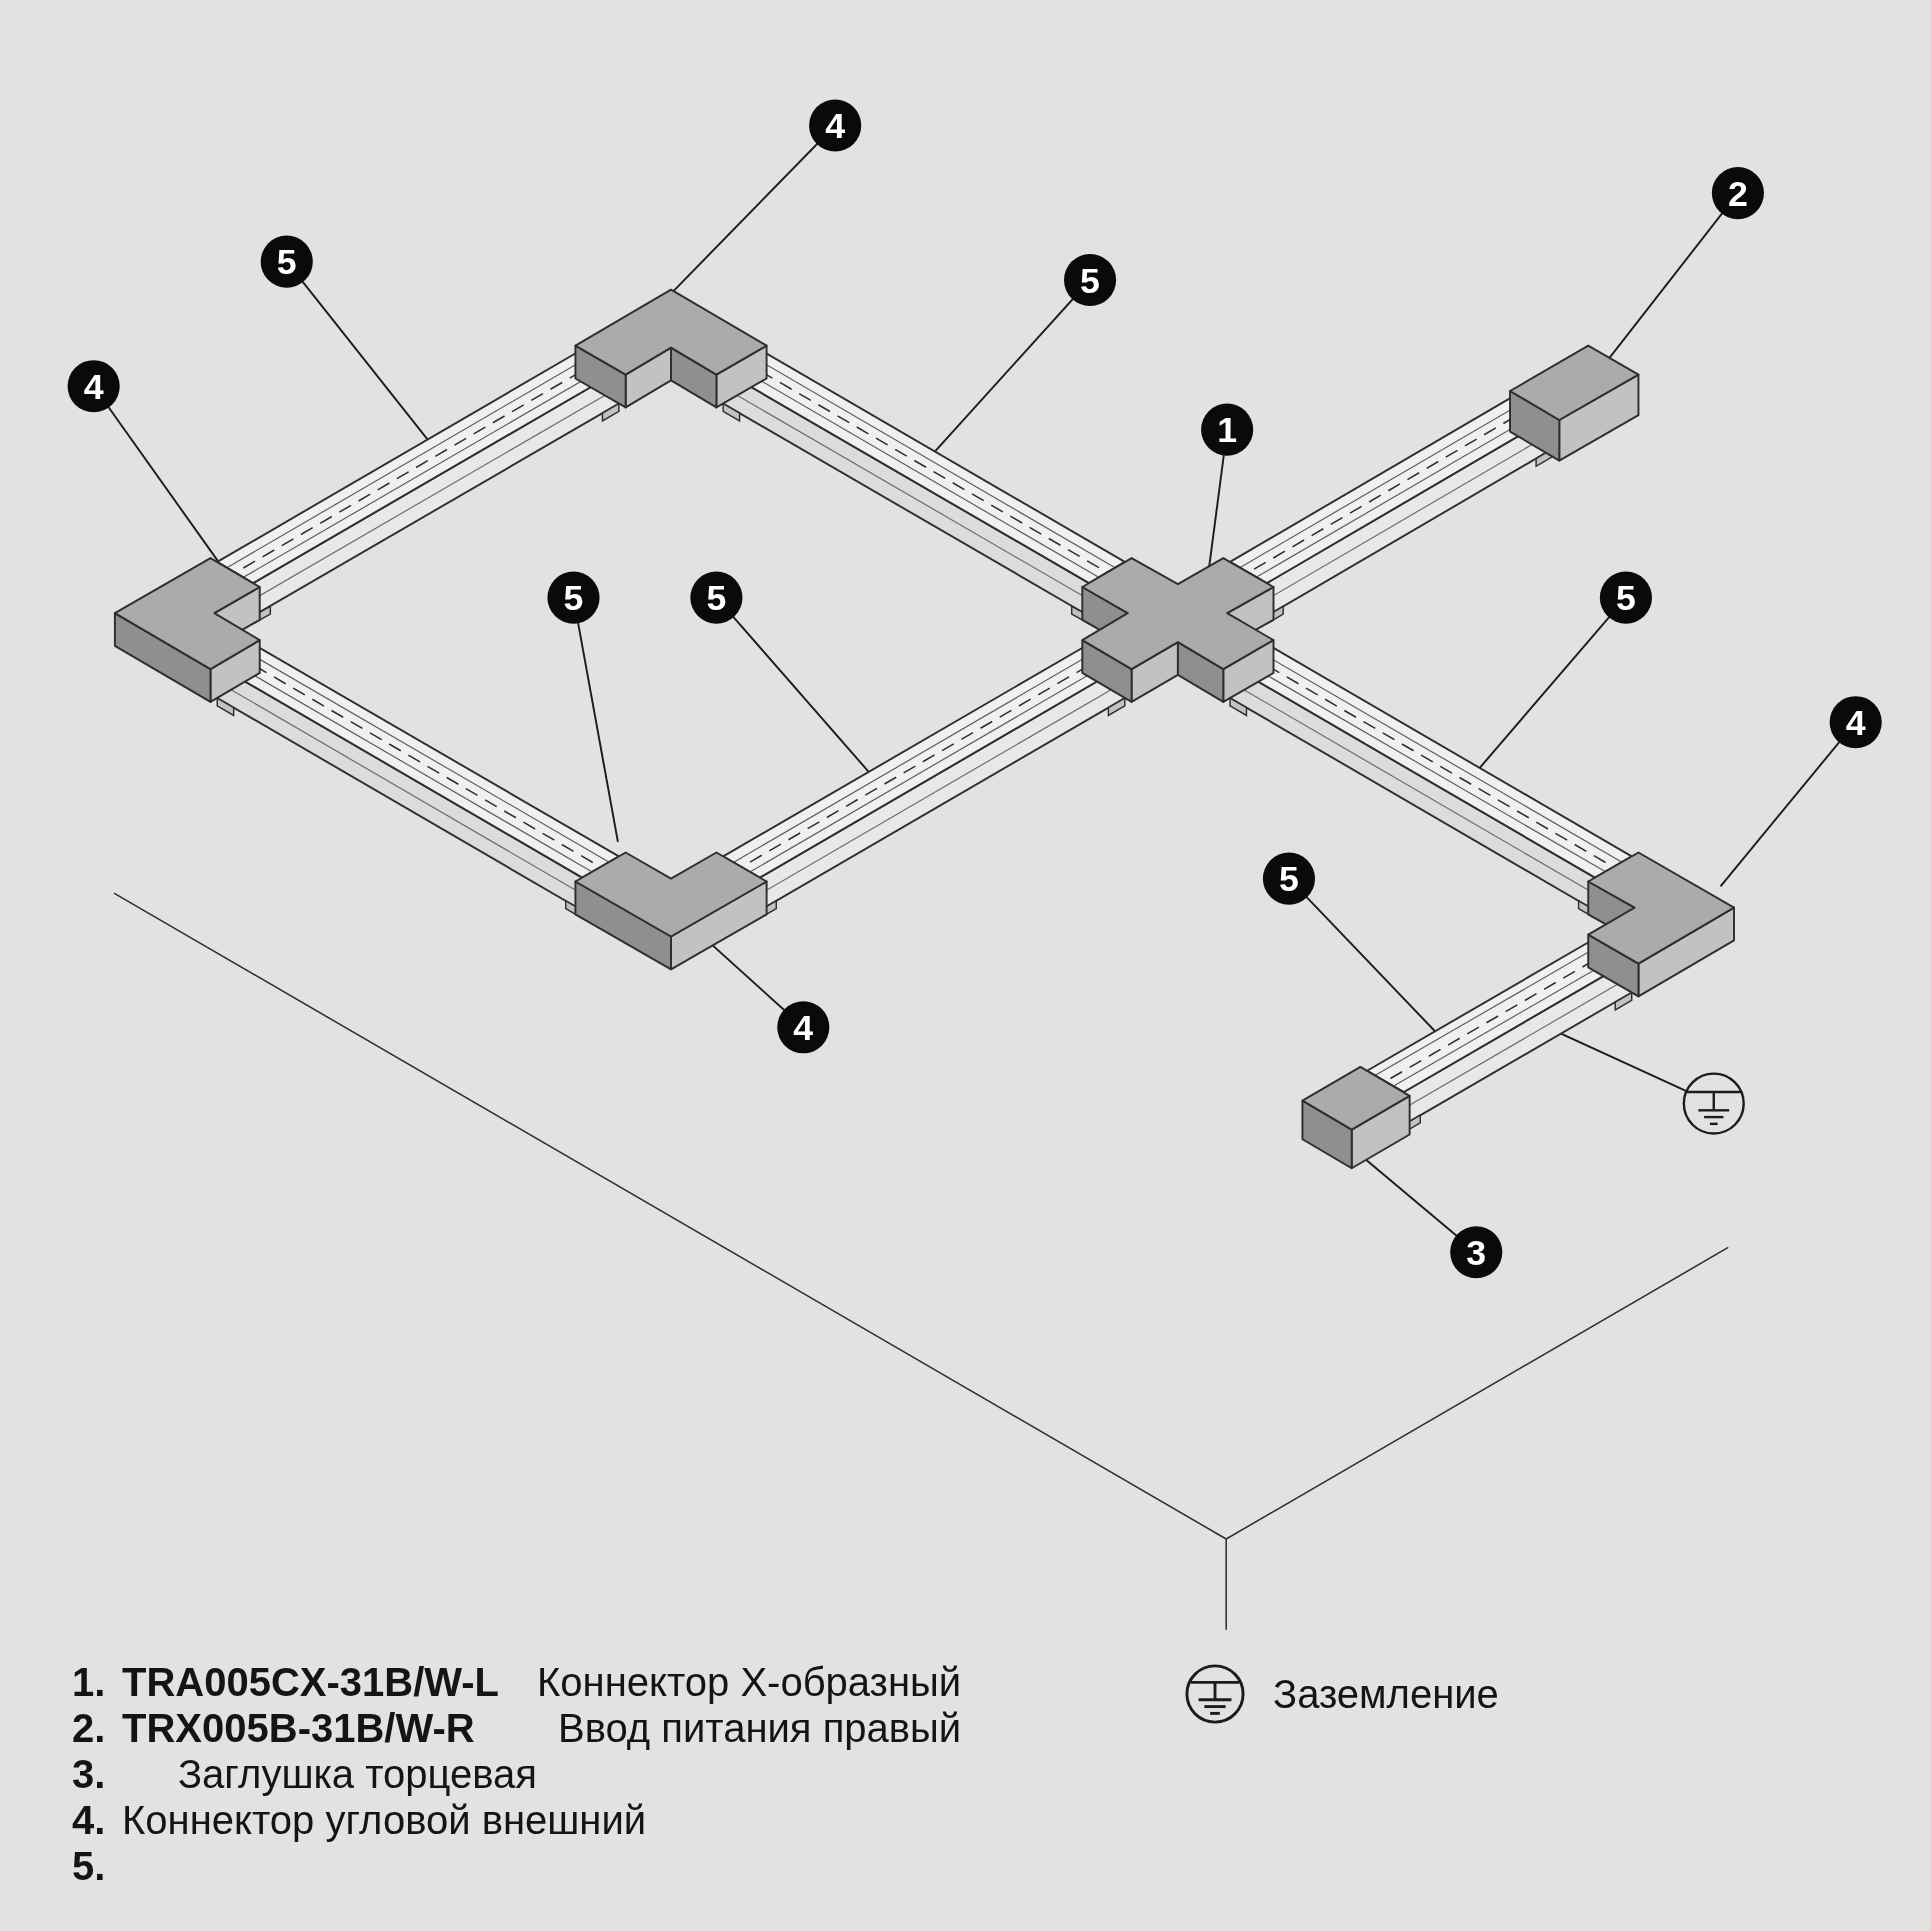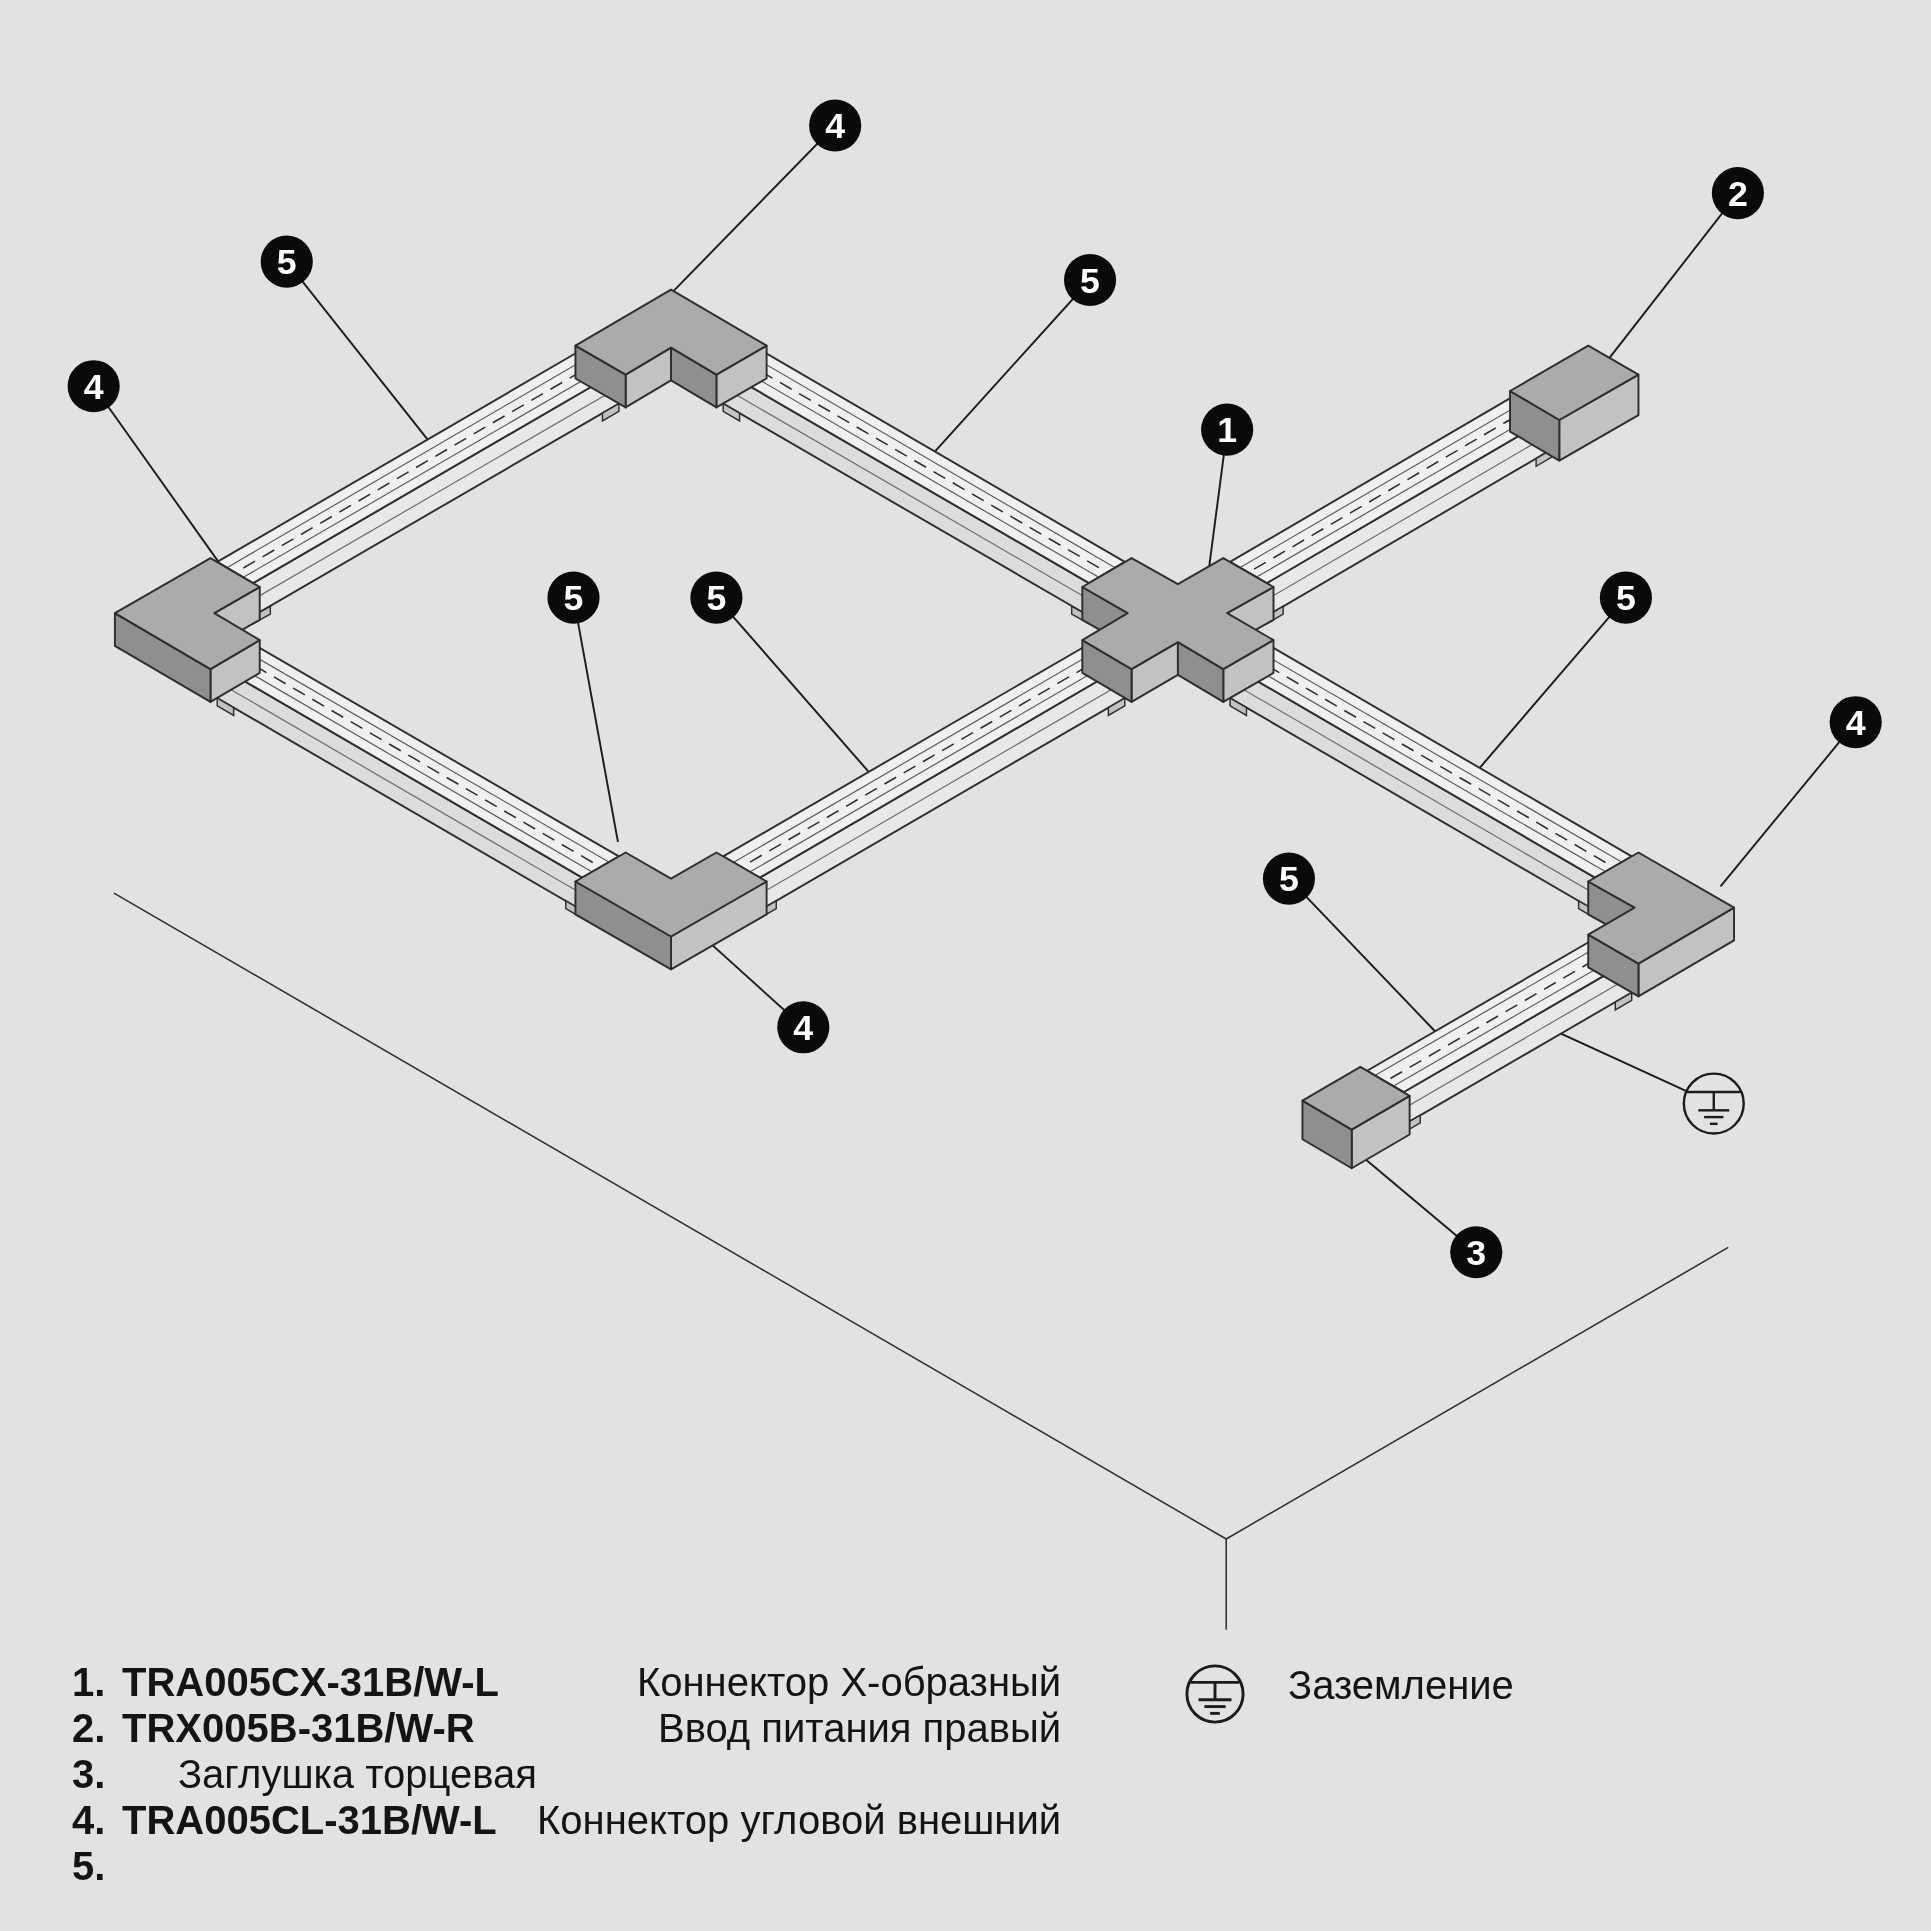--- a/index.html
+++ b/index.html
@@ -23,21 +23,21 @@
   .co{fill:#0a0a0a;}
   .cn{fill:#ffffff;font-family:"Liberation Sans",sans-serif;font-weight:700;font-size:37px;text-anchor:middle;}
   .gndc{fill:#e2e2e2;stroke:#1c1c1c;stroke-width:2.5;}
   .gnd{stroke:#1c1c1c;stroke-width:2.5;fill:none;stroke-linecap:butt;}
   
   .legend{position:absolute;left:72px;top:1659px;color:#141414;}
   .legend-row{display:grid;grid-template-columns:50px 415px 1fr;align-items:baseline;
               height:46px;font-size:40px;line-height:46px;white-space:nowrap;}
   .legend-row .num,.legend-row .code{font-weight:700;}
   .legend-row .desc{font-weight:400;text-align:right;}
-  .ground-legend{position:absolute;left:1184px;top:1663px;display:flex;gap:42px;color:#141414;}
+  .ground-legend{position:absolute;left:1184px;top:1663px;display:flex;align-items:center;gap:27px;color:#141414;}
   .ground-legend svg{position:static;flex:0 0 auto;}
   .ground-label{font-size:40px;font-weight:400;white-space:nowrap;}
 </style>
 </head>
 <body>
 
 <div class="stage">
 
 <svg width="1931" height="1931" viewBox="0 0 2000 2000">
 
@@ -269,21 +269,20 @@
       <span class="num">2.</span>
       <span class="code">TRX005B-31B/W-R</span>
       <span class="desc">Ввод питания правый</span>
     </div>
     <div class="legend-row">
       <span class="num">3.</span>
       <span class="desc">Заглушка торцевая</span>
     </div>
     <div class="legend-row">
       <span class="num">4.</span>
-      <span class="code">TRA005CL-31B/W-L</span>
       <span class="desc">Коннектор угловой внешний</span>
     </div>
     <div class="legend-row">
       <span class="num">5.</span>
     </div>
   </div>
 
   <div class="ground-legend">
     <svg width="62" height="62" viewBox="0 0 64 64">
       <circle cx="32" cy="32" r="29" fill="none" stroke="#1c1c1c" stroke-width="3"></circle>

